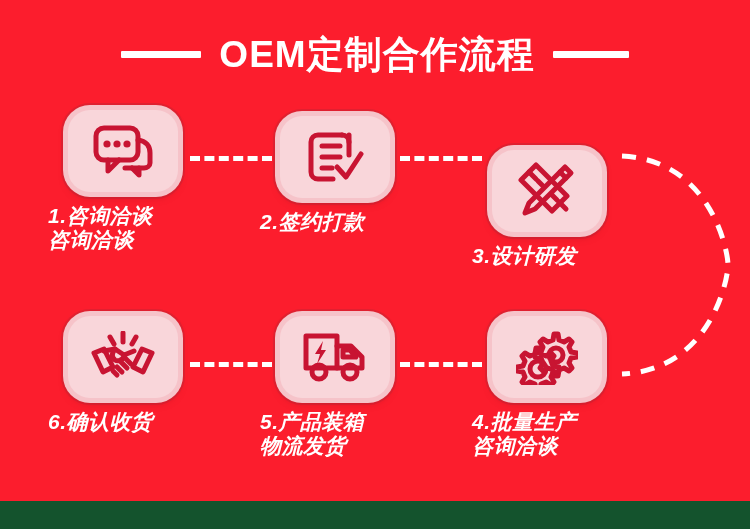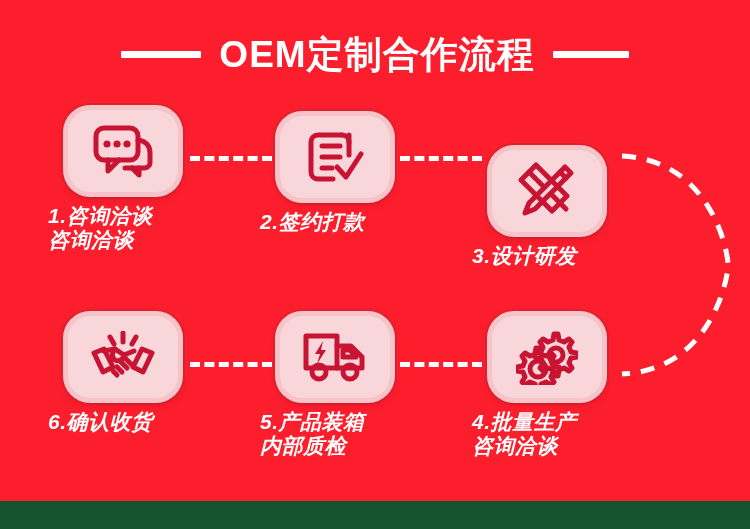--- a/index.html
+++ b/index.html
@@ -238,21 +238,21 @@
           <path class="icon-stroke" d="M 35 14 L 49 14 L 60 25 L 60 36 L 35 36"></path>
           <path class="icon-stroke" d="M 41 18 L 48 18 L 54 25 L 41 25 Z"></path>
           <circle class="icon-stroke" cx="17" cy="40" r="7"></circle>
           <circle class="icon-stroke" cx="48" cy="40" r="7"></circle>
           <path class="icon-fill" d="M 21 9 L 13 22 L 18 22 L 15 32 L 24 18 L 19 18 Z"></path>
         </svg>
       </span>
     </div>
     <div class="label">
       <span>5.产品装箱</span>
-      <span class="l2">内部质检</span>
+      <span class="l2">物流发货</span>
     </div>
   </div>
 
   <div class="step" style="left:472px; top:316px;">
     <div class="card">
       <span>
         <svg width="62" height="56" viewBox="0 0 62 56">
           <path class="icon-stroke" d="M 38 5 L 42 5 L 43 11 L 48 13 L 53 10 L 56 13 L 53 18 L 55 23 L 61 24 L 61 28 L 55 29 L 53 34 L 56 39 L 53 42 L 48 39 L 43 41 L 42 47 L 38 47 L 37 41 L 32 39 L 27 42 L 24 39 L 27 34 L 25 29 L 19 28 L 19 24 L 25 23 L 27 18 L 24 13 L 27 10 L 32 13 L 37 11 Z"></path>
           <circle class="icon-stroke" cx="40" cy="26" r="7"></circle>
           <path class="icon-stroke" d="M 20 19 L 24 19 L 25 25 L 30 27 L 35 24 L 38 27 L 35 32 L 37 37 L 43 38 L 43 42 L 37 43 L 35 48 L 38 53 L 35 56 L 30 53 L 25 55 L 24 61 L 20 61 L 19 55 L 14 53 L 9 56 L 6 53 L 9 48 L 7 43 L 1 42 L 1 38 L 7 37 L 9 32 L 6 27 L 9 24 L 14 27 L 19 25 Z"></path>

